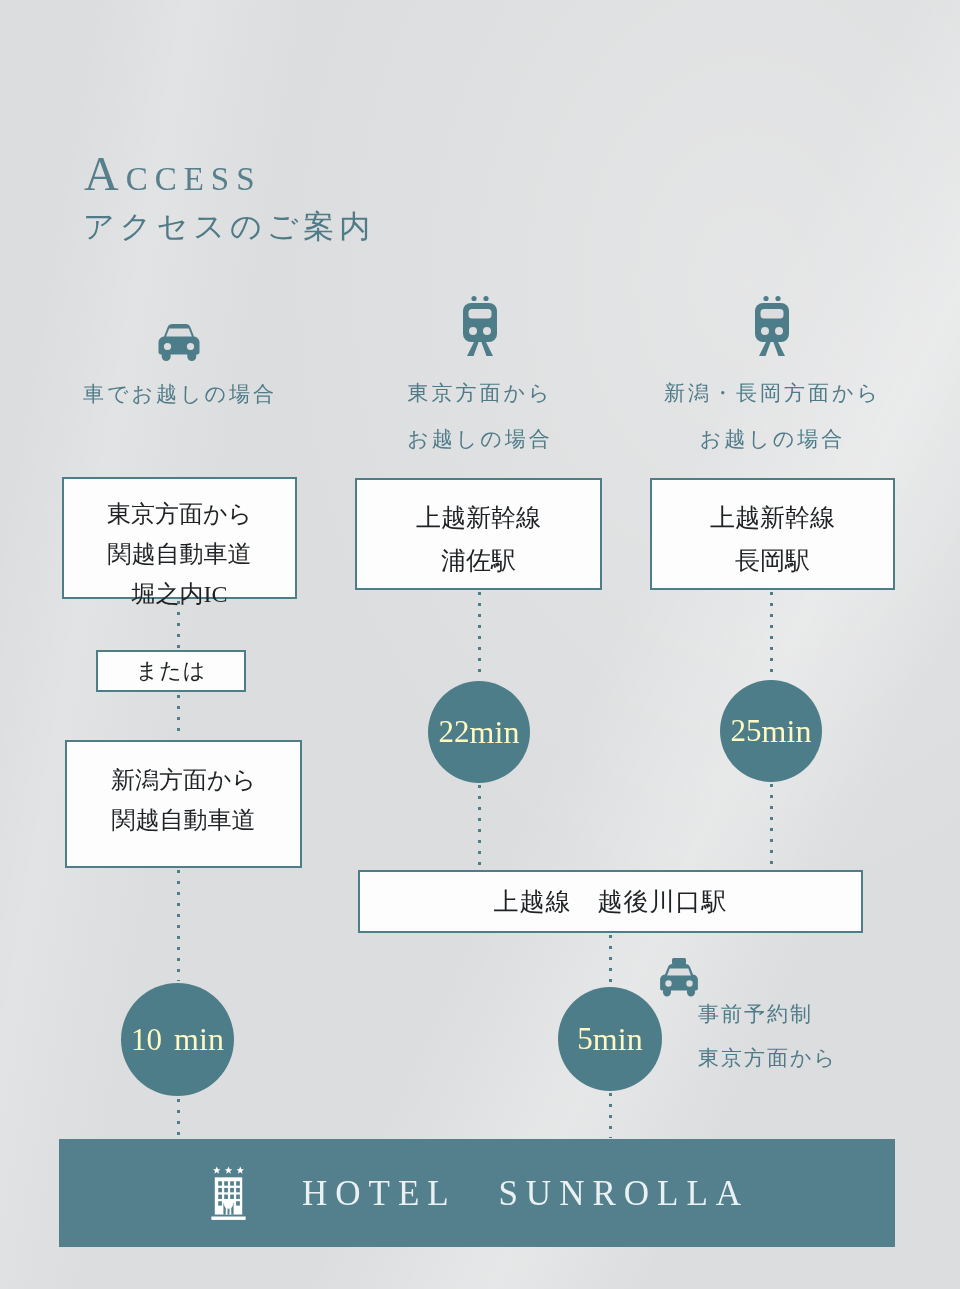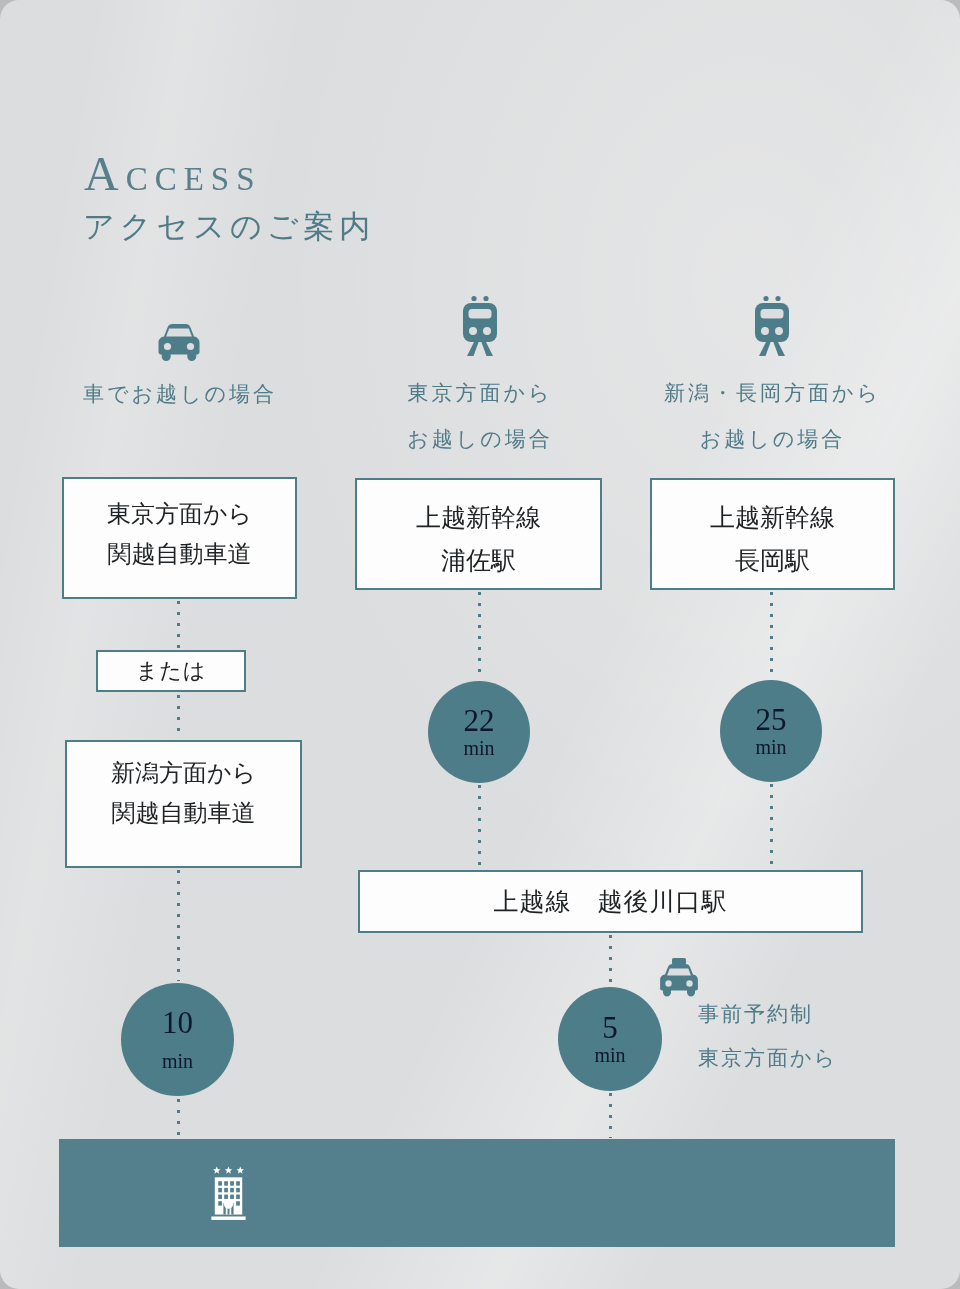--- a/index.html
+++ b/index.html
@@ -11,21 +11,20 @@
     position:relative;
     width:960px;height:1289px;
     margin:0 auto;
     overflow:hidden;
     background:
       linear-gradient(115deg, rgba(255,255,255,0) 58%, rgba(255,255,255,.30) 70%, rgba(255,255,255,0) 80%),
       linear-gradient(100deg, rgba(255,255,255,0) 8%, rgba(255,255,255,.18) 16%, rgba(255,255,255,0) 26%),
       radial-gradient(ellipse at 78% 22%, rgba(255,255,255,.25), rgba(255,255,255,0) 45%),
       #dcddde;
     color:#222;
-    border-radius:19px;
   }
   .abs{position:absolute;}
   
   .title-en{
     left:84px;top:146px;
     color:#577f8c;
     letter-spacing:7px;
     font-size:33px;
     white-space:nowrap;
   }
@@ -58,28 +57,28 @@
   .box-2line{font-size:25px;line-height:43px;}
   .box-single{
     font-size:25px;
     display:flex;align-items:center;justify-content:center;
     letter-spacing:1px;
   }
   
   .circle{
     border-radius:50%;
     background:#4e7d8a;
-    color:#0f172a;
-    display:flex;flex-direction:column;
+    color:#fef9c3;
+    display:flex;flex-direction:row;
     align-items:center;justify-content:center;
     line-height:1.08;
     text-align:center;
   }
   .circle .val{font-size:31px;}
-  .circle .unit{font-size:20px;}
+  .circle .unit{font-size:32px;}
   
   .dot-line{
     width:3px;
     background-image:repeating-linear-gradient(to bottom,#4e7d8a 0 3px,rgba(0,0,0,0) 3px 11px);
   }
   
   .shuttle-note{
     color:#4f7b89;
     font-size:21px;
     letter-spacing:2px;
@@ -143,25 +142,26 @@
       <path d="M15.5 46 L8 61 h6.5 L20 46 Z" fill="#4e7d8a"></path>
       <path d="M26.5 46 L34 61 h-6.5 L22 46 Z" fill="#4e7d8a"></path>
     </svg>
   </div>
   <div class="abs col-label" style="left:650px;top:371px;width:245px;">新潟・長岡方面から</div>
   <div class="abs col-label" style="left:650px;top:417px;width:245px;">お越しの場合</div>
 
   <div class="abs box box-multi" style="left:62px;top:477px;width:235px;height:122px;padding-top:15px;">
     <div>東京方面から</div>
     <div>関越自動車道</div>
+    <div>堀之内IC</div>
   </div>
 
   <div class="abs box box-single" style="left:96px;top:650px;width:150px;height:42px;font-size:22px;">または</div>
 
-  <div class="abs box box-multi" style="left:65px;top:740px;width:237px;height:128px;padding-top:11px;">
+  <div class="abs box box-multi" style="left:65px;top:740px;width:237px;height:128px;padding-top:18px;">
     <div>新潟方面から</div>
     <div>関越自動車道</div>
   </div>
 
   <div class="abs box box-2line" style="left:355px;top:478px;width:247px;height:112px;padding-top:16px;">
     <div>上越新幹線</div>
     <div>浦佐駅</div>
   </div>
 
   <div class="abs box box-2line" style="left:650px;top:478px;width:245px;height:112px;padding-top:16px;">
@@ -232,15 +232,16 @@
         <rect x="31.8" y="30.6" width="3.8" height="4.5" fill="#54808d"></rect>
         <rect x="13.5" y="37.4" width="3.8" height="4.5" fill="#54808d"></rect>
         <rect x="31.8" y="37.4" width="3.8" height="4.5" fill="#54808d"></rect>
         <rect x="18.8" y="39.5" width="10.4" height="11.5" fill="#54808d"></rect>
         <circle cx="24" cy="40.5" r="4.6" fill="#ffffff"></circle>
         <rect x="21.2" y="44.5" width="1.8" height="6.5" fill="#ffffff"></rect>
         <rect x="25" y="44.5" width="1.8" height="6.5" fill="#ffffff"></rect>
         <rect x="6.5" y="53" width="35" height="3.5" fill="#ffffff"></rect>
       </svg>
     </div>
+    <div class="hotel-name">HOTEL　SUNROLLA</div>
   </div>
 
 </div>
 
 </body></html>

